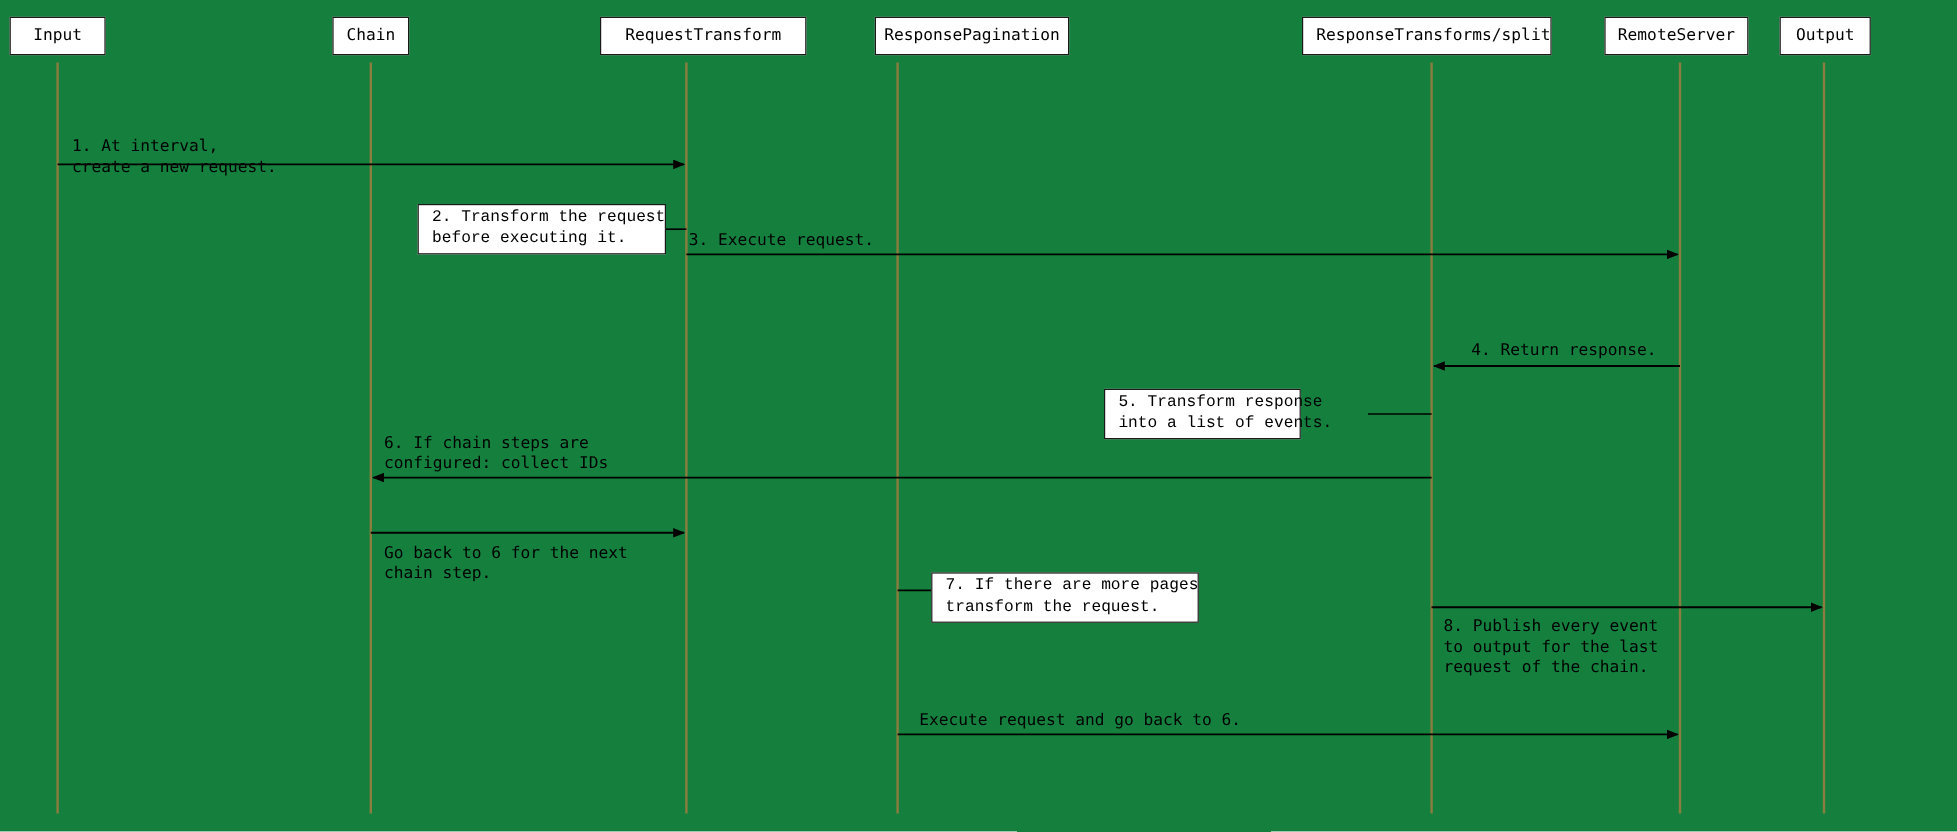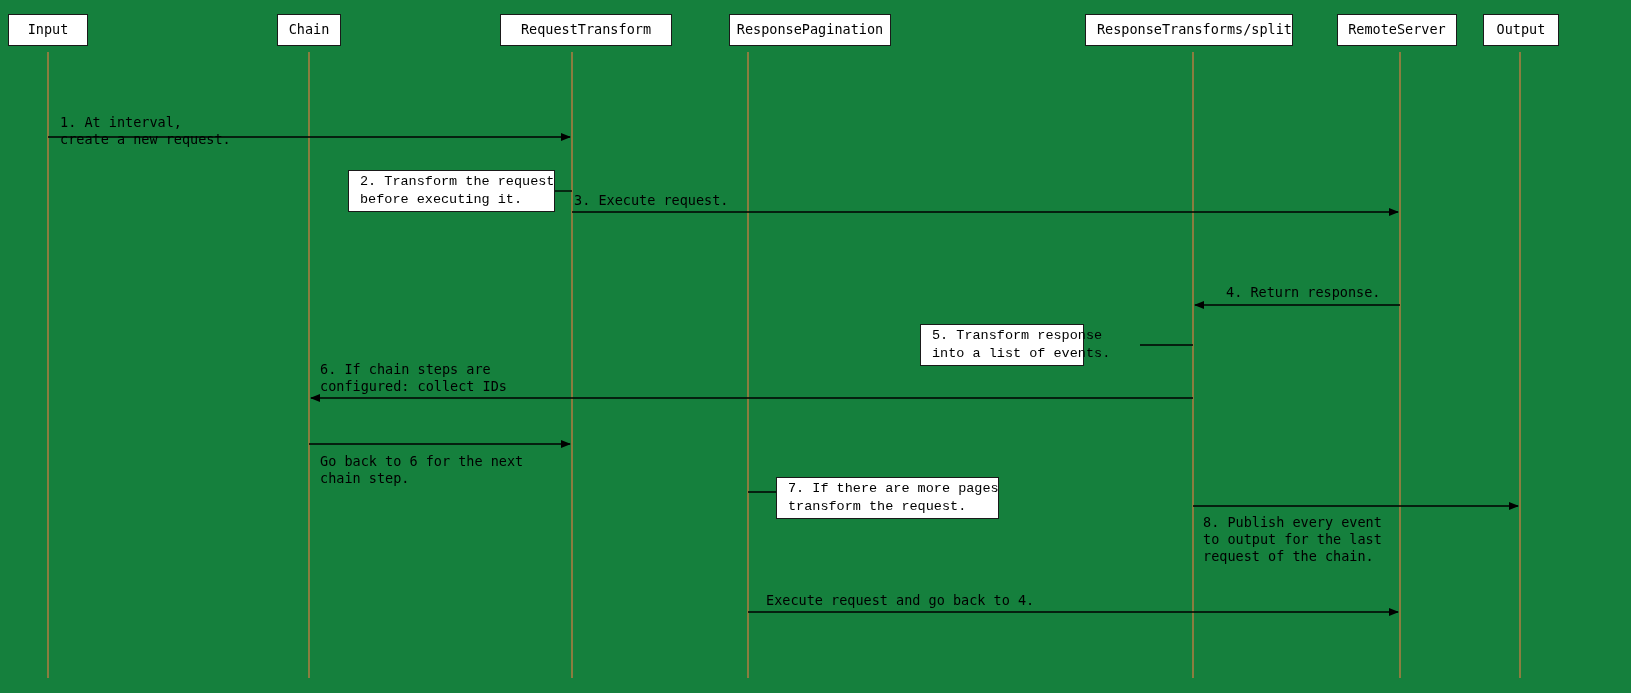--- a/index.html
+++ b/index.html
@@ -142,16 +142,16 @@
 create a new request.</div>
       <div class="msg-label" style="left: 564px; top: 192px; margin-left: 10px;">3. Execute request.</div>
       <div class="msg-label" style="left: 1226px; top: 284px;">4. Return response.</div>
       <div class="msg-label" style="left: 320px; top: 361px;">6. If chain steps are
 configured: collect IDs</div>
       <div class="msg-label" style="left: 320px; top: 453px;">Go back to 6 for the next
 chain step.</div>
       <div class="msg-label" style="left: 1203px; top: 514px;">8. Publish every event
 to output for the last
 request of the chain.</div>
-      <div class="msg-label" style="left: 766px; top: 592px;">Execute request and go back to 4.</div>
+      <div class="msg-label" style="left: 766px; top: 592px;">Execute request and go back to 6.</div>
     </div>
 
 </div>
 
 </body></html>

